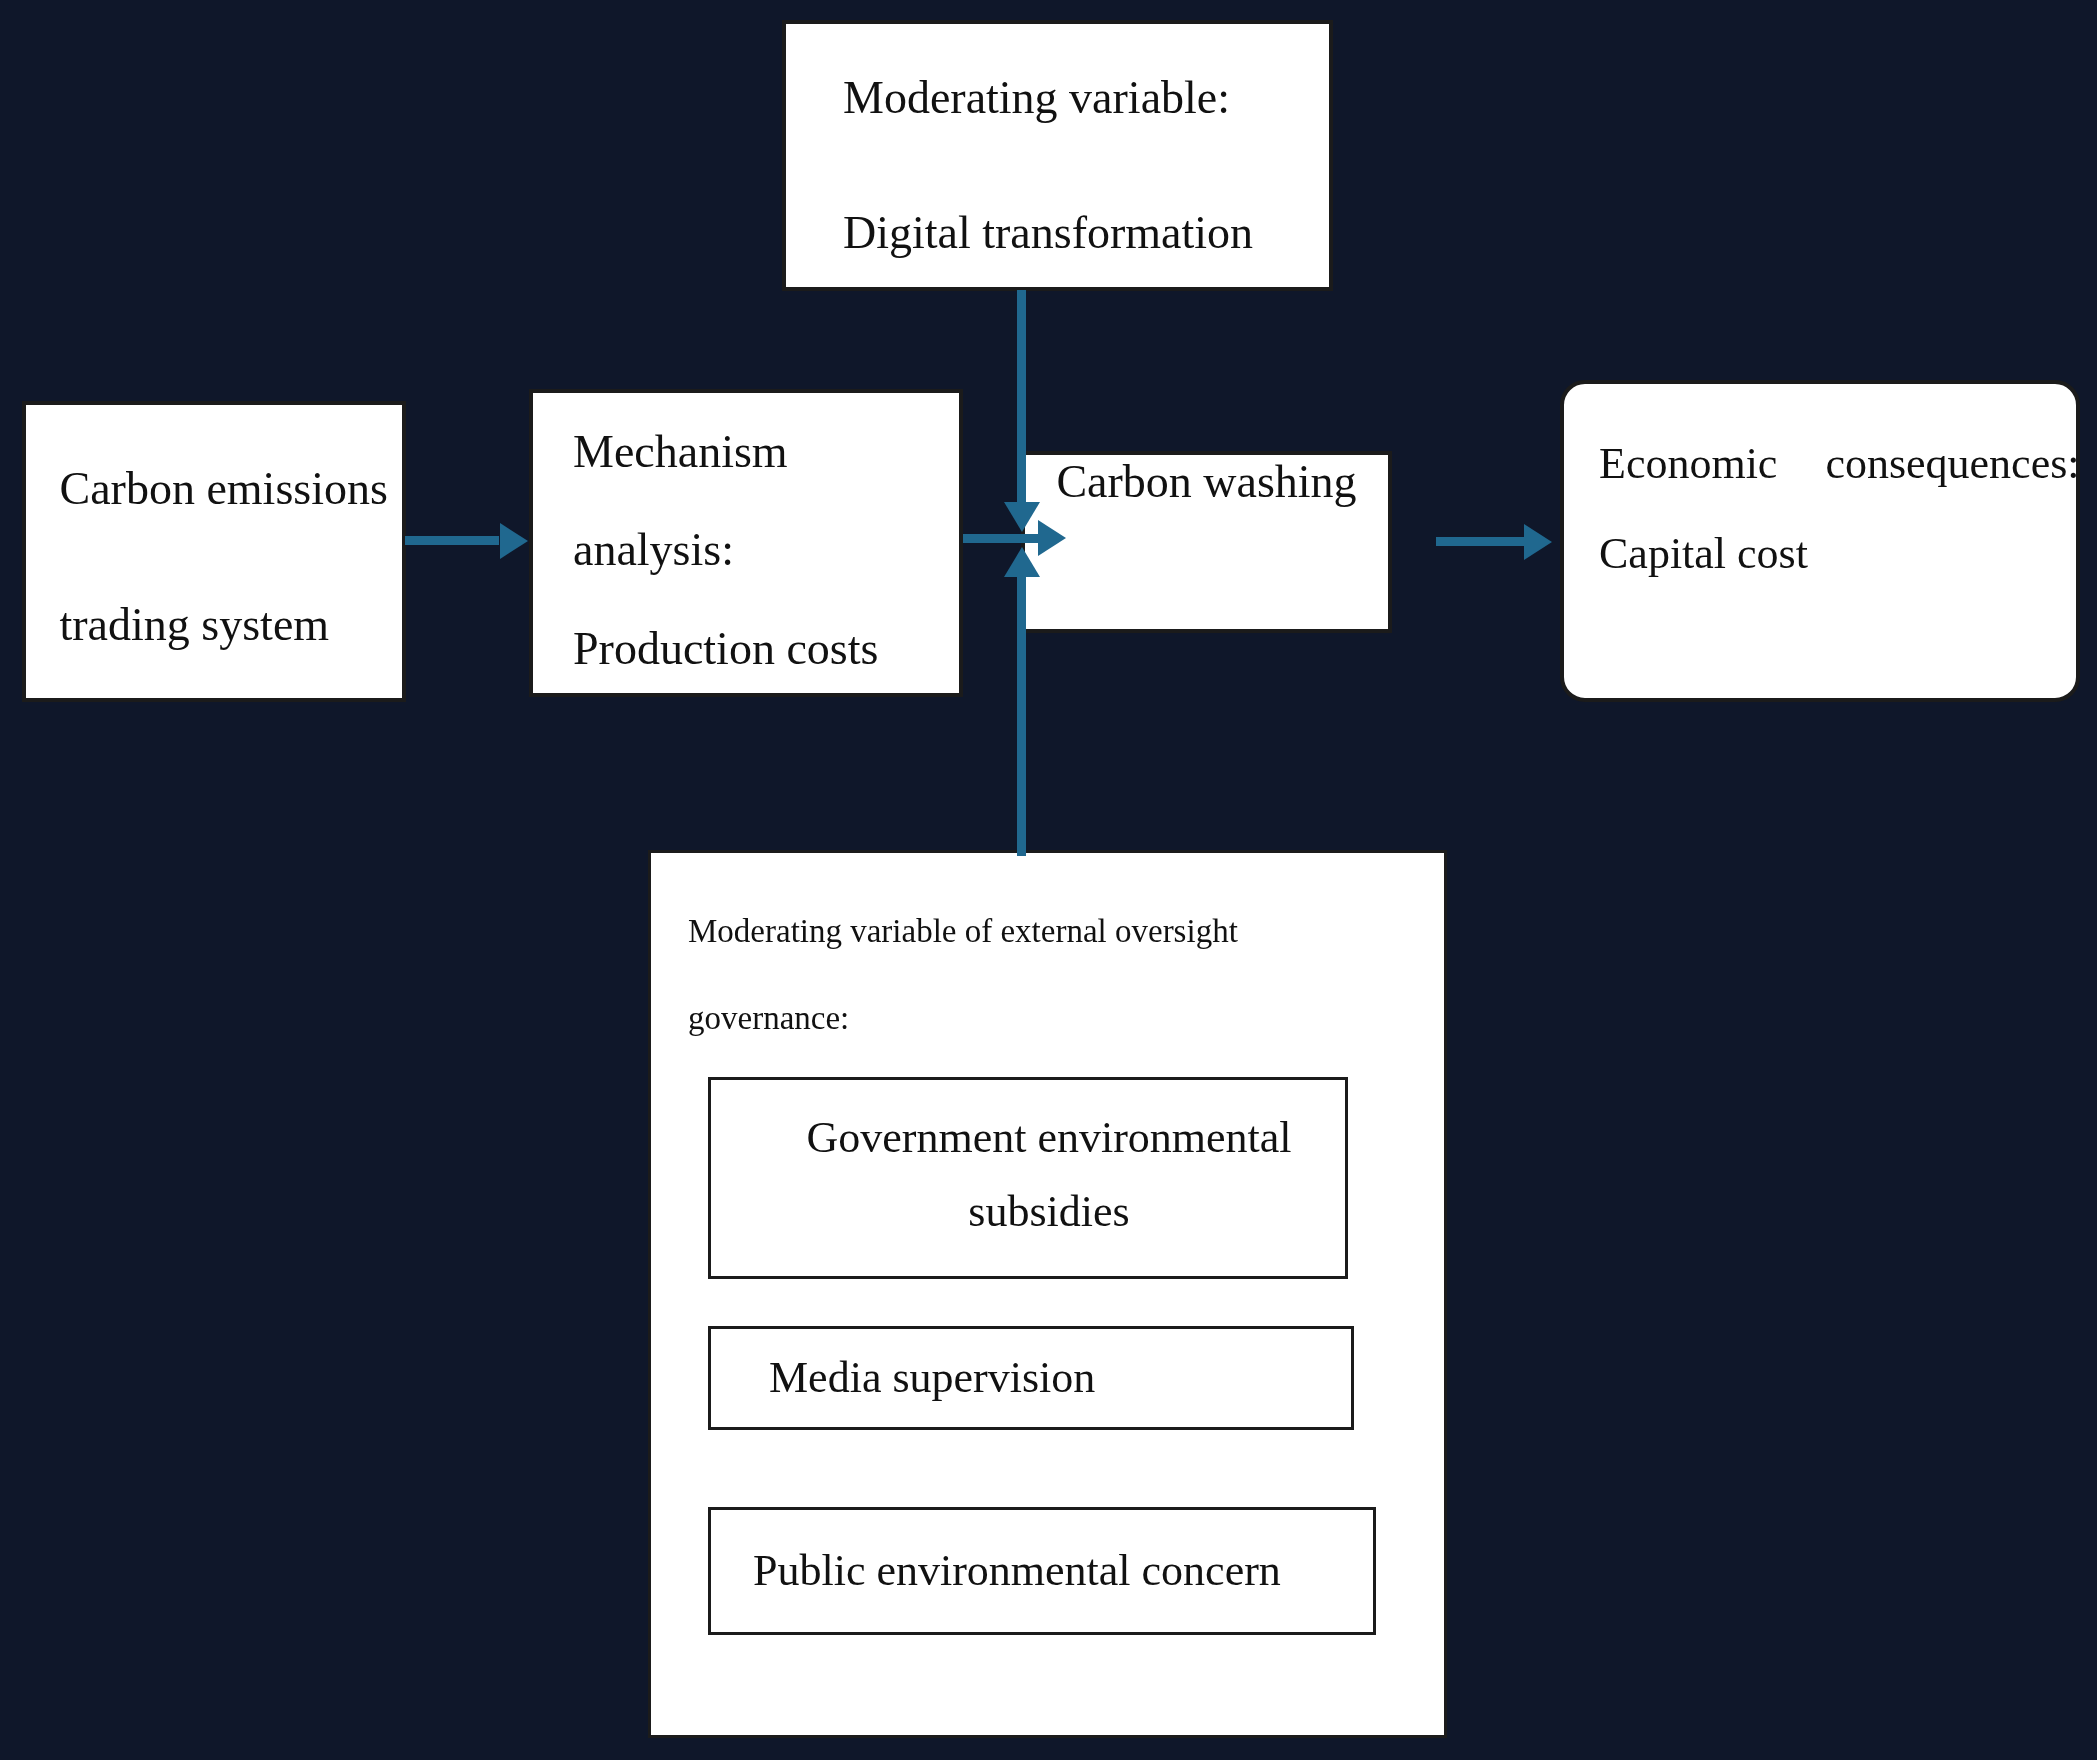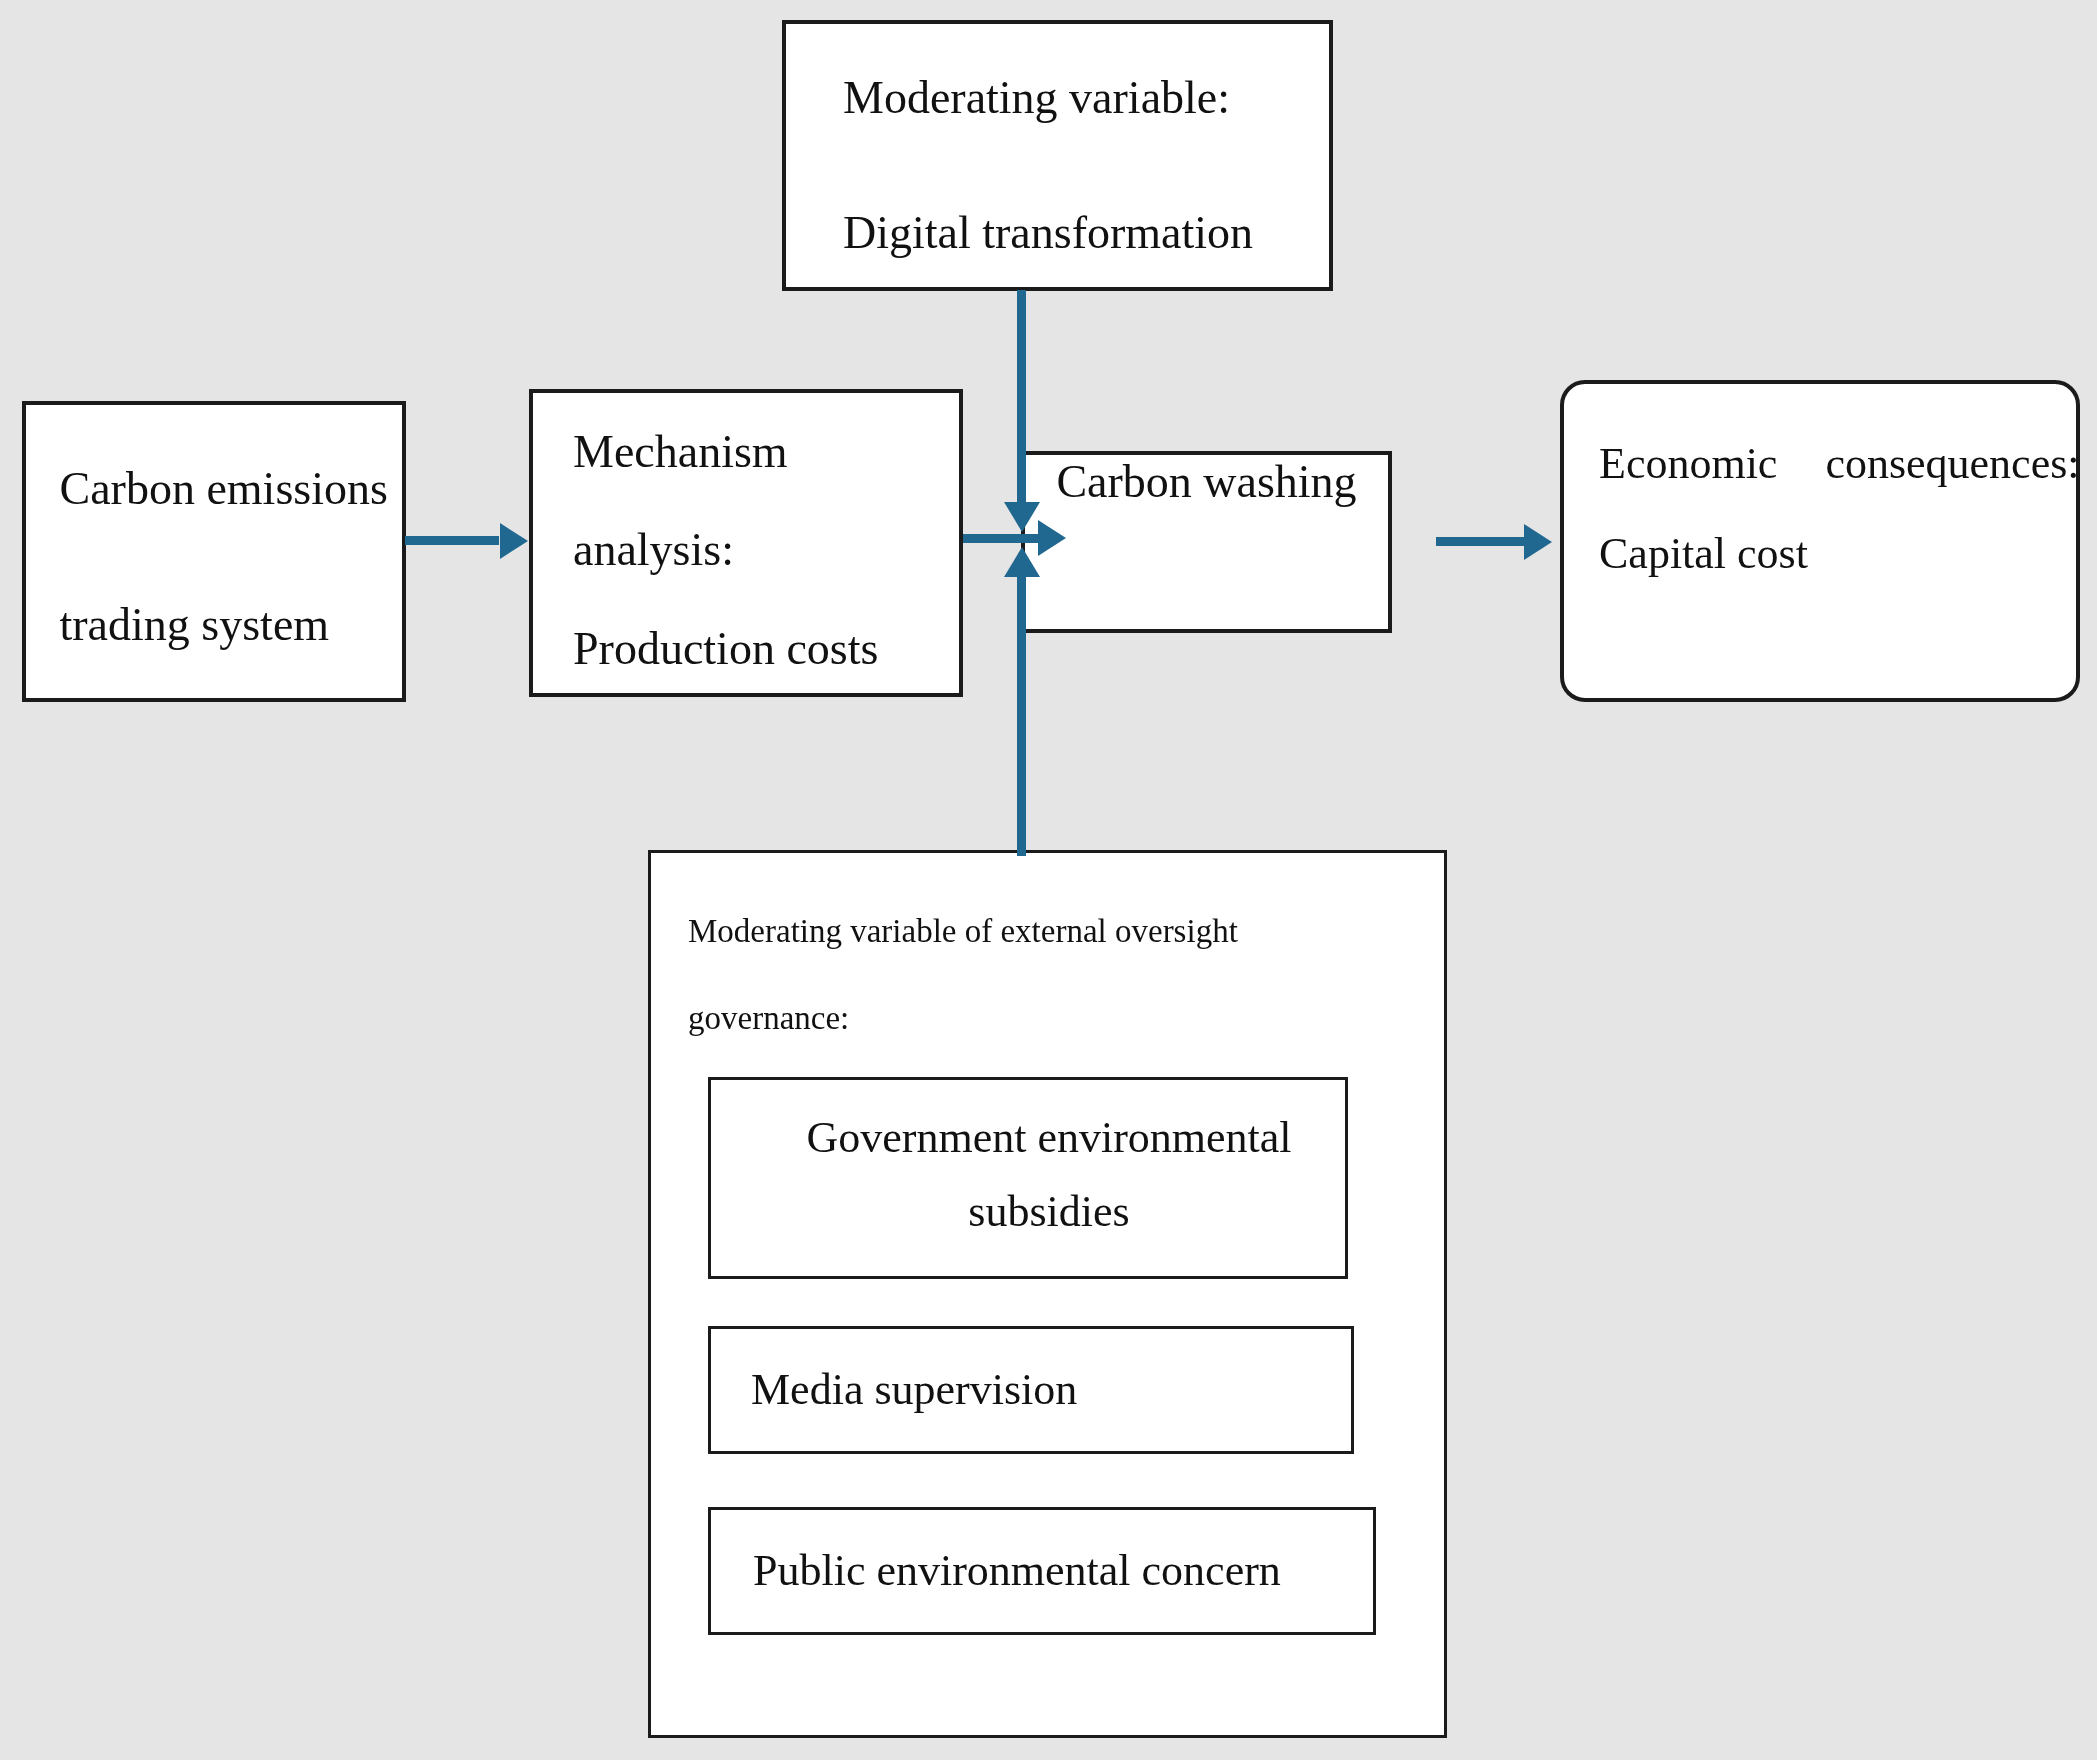--- a/index.html
+++ b/index.html
@@ -1,20 +1,20 @@
 <!DOCTYPE html>
 <html style="font-size:10.8px"><head>
 <meta charset="utf-8">
 <style>
   html, body { margin: 0; padding: 0; background: #ffffff; }
   .canvas {
     position: relative;
     width: 2097px;
     height: 1760px;
-    background: #e5e5e5;
+    background: #0f172a;
     font-family: "Liberation Serif", "DejaVu Serif", serif;
     color: #111111;
     overflow: hidden;
   }
   .node {
     position: absolute;
     background: #ffffff;
     border: 4px solid #1b1b1b;
     box-sizing: border-box;
   }
@@ -49,21 +49,21 @@
 
   .sub-node {
     position: absolute;
     background: #ffffff;
     border: 3.4px solid #1b1b1b;
     box-sizing: border-box;
   }
   .sub-node .line { font-size: 44px; white-space: nowrap; }
   .gov-box    { left: 57px; top: 224px; width: 640px; height: 202px; padding: 32px 0 0 42px; text-align: center; }
   .gov-box .line + .line { margin-top: 22px; }
-  .media-box  { left: 57px; top: 473px; width: 646px; height: 128px; display: flex; align-items: center; padding-left: 40px; }
+  .media-box  { left: 57px; top: 473px; width: 646px; height: 104px; display: flex; align-items: center; padding-left: 58px; }
   .public-box { left: 57px; top: 654px; width: 668px; height: 128px; display: flex; align-items: center; padding-left: 42px; }
 
   
   .shaft { position: absolute; background: #20688F; }
   .head  { position: absolute; width: 0; height: 0; }
   .head-right { border-top: 18px solid transparent; border-bottom: 18px solid transparent; border-left: 28px solid #20688F; }
   .head-down  { border-left: 18px solid transparent; border-right: 18px solid transparent; border-top: 30px solid #20688F; }
   .head-up    { border-left: 18px solid transparent; border-right: 18px solid transparent; border-bottom: 30px solid #20688F; }
 </style>
 </head>

